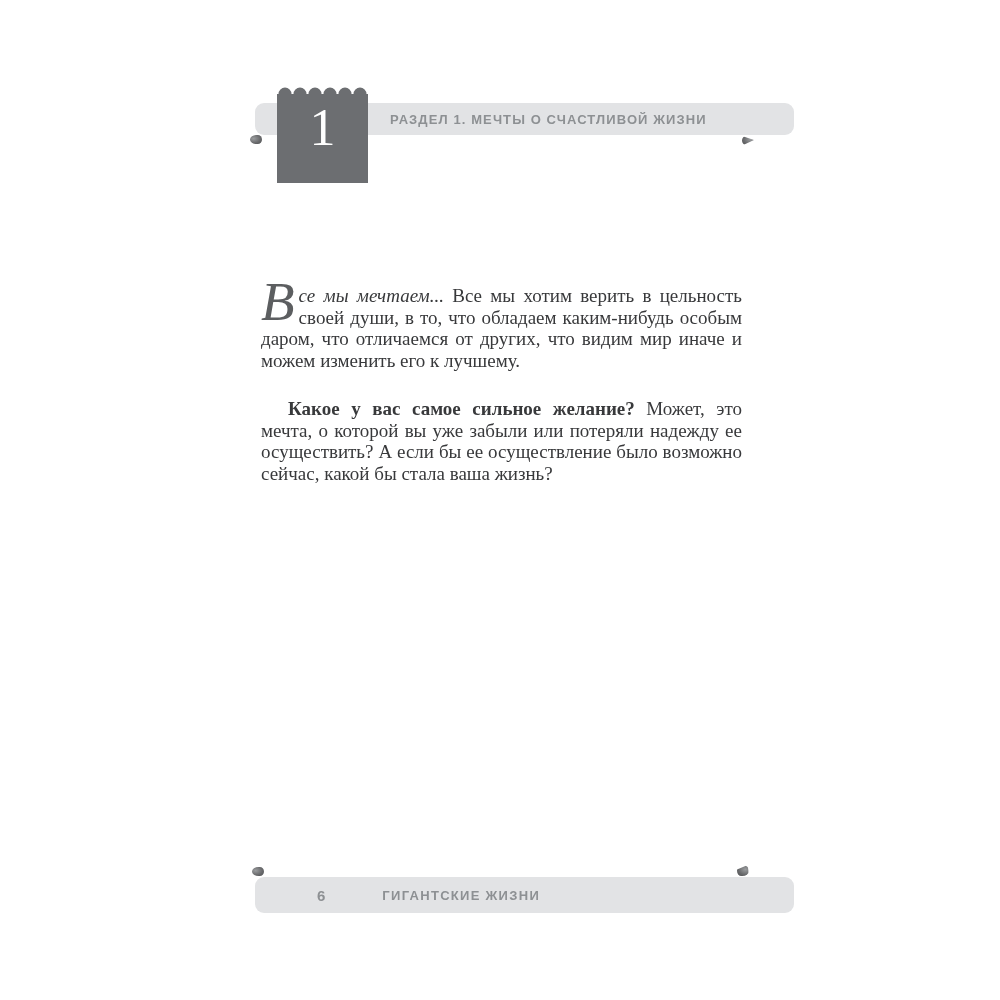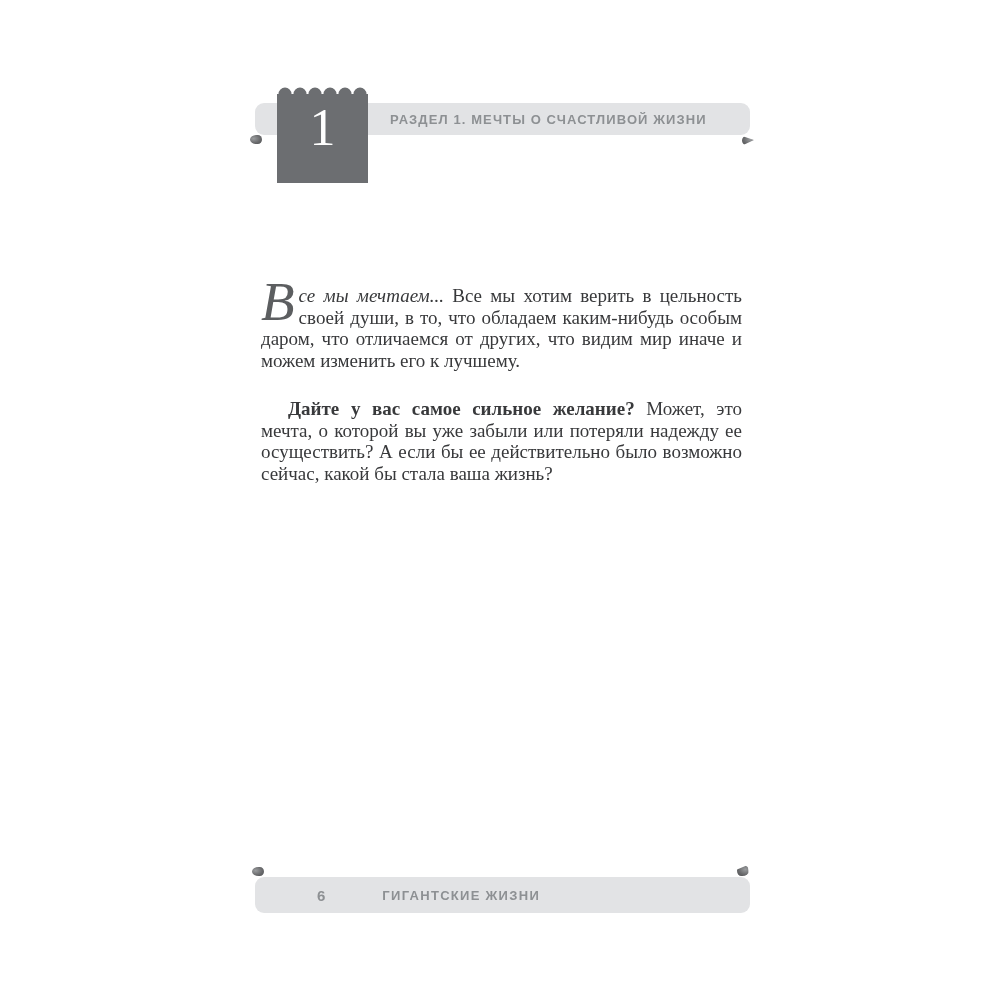--- a/index.html
+++ b/index.html
@@ -4,21 +4,21 @@
 <style>
   html,body { margin:0; padding:0; background:#ffffff; }
   .page {
     position:relative; width:1000px; height:1000px;
     background:#ffffff; overflow:hidden;
     font-family:"Liberation Serif", serif;
   }
 
   
   .ribbon {
-    position:absolute; left:255px; width:495px;
+    position:absolute; left:255px; width:539px;
     background:#e2e3e5; border-radius:9px;
     display:flex; align-items:center;
     font-family:"Liberation Sans", sans-serif; font-weight:bold;
     color:#8d9093; z-index:1;
   }
   .header-ribbon { top:103px; height:32px; }
   .header-ribbon .ribbon-text {
     padding-left:135px; font-size:13px; letter-spacing:1.1px; white-space:nowrap;
   }
   .footer-ribbon { top:877px; height:36px; }
@@ -91,21 +91,21 @@
         L91 7 L91 96 Z"></path>
     </svg>
     <div class="calendar-number">1</div>
   </div>
 
   <main class="body-text">
     <p class="para">
       <span class="dropcap">В</span><em>се мы мечтаем...</em><span> Все мы хотим верить в цельность своей души, в то, что обладаем каким-нибудь особым даром, что отличаемся от других, что видим мир иначе и можем изменить его к лучшему.</span>
     </p>
     <p class="para indent">
-      <strong>Дайте у вас самое сильное желание?</strong><span> Может, это мечта, о которой вы уже забыли или потеряли надежду ее осуществить? А если бы ее действительно было возможно сейчас, какой бы стала ваша жизнь?</span>
+      <strong>Какое у вас самое сильное желание?</strong><span> Может, это мечта, о которой вы уже забыли или потеряли надежду ее осуществить? А если бы ее осуществление было возможно сейчас, какой бы стала ваша жизнь?</span>
     </p>
   </main>
 
   <div class="nub nub-ball-left nub-fl"></div>
   <div class="nub nub-ball-right nub-fr"></div>
   <div class="ribbon footer-ribbon">
     <span class="page-number">6</span>
     <span class="ribbon-text">ГИГАНТСКИЕ ЖИЗНИ</span>
   </div>
 

